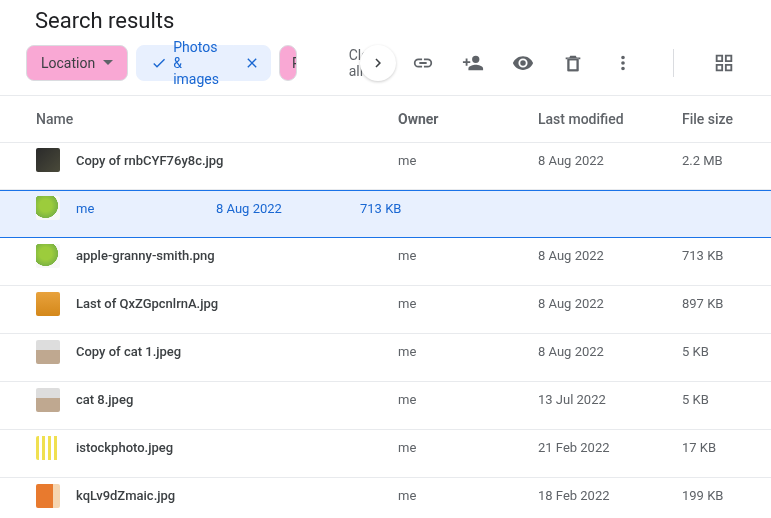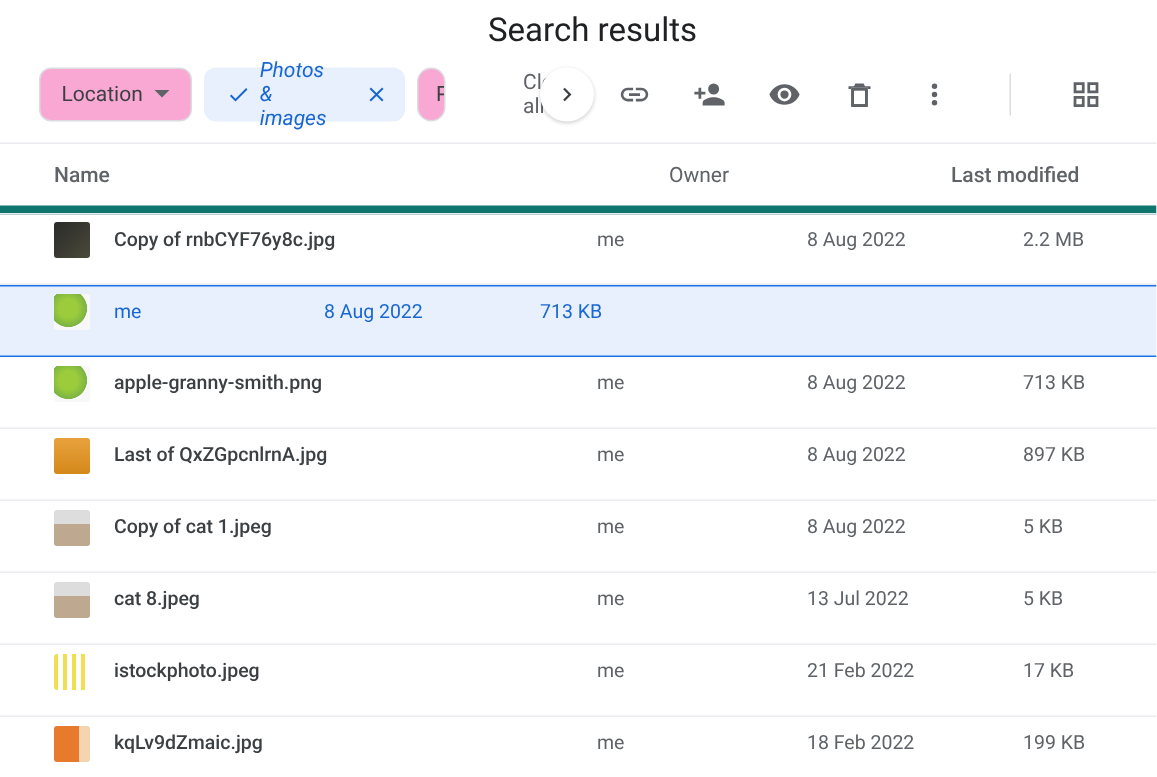--- a/index.html
+++ b/index.html
@@ -1,33 +1,33 @@
 <!DOCTYPE html>
 <html><head>
   <meta charset="utf-8">
   <style>
     * { box-sizing: border-box; margin: 0; padding: 0; }
     body { font-family: 'Google Sans', Roboto, Arial, sans-serif; color: #3c4043; background: #fff; width: 771px; }
-    .header-title { font-size: 22px; font-weight: 400; color: #202124; padding: 8px 16px 12px 35px; text-align: center; }
+    .header-title { font-size: 22px; font-weight: 400; color: #202124; padding: 8px 16px 12px 35px; }
     .toolbar { display: flex; align-items: center; padding: 0 35px 14px 26px; gap: 8px; position: relative; }
     .chip { display: inline-flex; align-items: center; height: 36px; padding: 0 14px; border: 1px solid #dadce0; border-radius: 8px; font-size: 14px; color: #3c4043; cursor: pointer; background: #f9a8d4; gap: 6px; }
-    .chip.active { background: #e8f0fe; border-color: #e8f0fe; color: #1967d2; font-style: italic; }
+    .chip.active { background: #e8f0fe; border-color: #e8f0fe; color: #1967d2; }
     .chip.active .check { color: #1967d2; }
     .chip.close-x { padding: 0 10px; border-top-left-radius: 0; border-bottom-left-radius: 0; margin-left: -9px; }
     .chip.active-left { border-top-right-radius: 0; border-bottom-right-radius: 0; }
     .chip.partial { width: 36px; padding: 0 0 0 12px; overflow: hidden; white-space: nowrap; border-radius: 18px; }
     .chevron-scroll { position: absolute; left: 360px; width: 36px; height: 36px; border-radius: 50%; background: #fff; box-shadow: 0 1px 3px rgba(0,0,0,0.2); display: flex; align-items: center; justify-content: center; cursor: pointer; }
     .clear-all { font-size: 14px; color: #5f6368; cursor: pointer; padding: 0 8px; margin-left: 36px; }
     .icon-group { display: flex; align-items: center; gap: 26px; margin-left: 14px; }
     .icon-btn { width: 24px; height: 24px; display: flex; align-items: center; justify-content: center; cursor: pointer; color: #5f6368; }
     .divider-v { width: 1px; height: 28px; background: #dadce0; margin: 0 12px; }
     .table { width: 100%; }
-    .table-header { display: flex; padding: 0 35px 0 36px; height: 48px; align-items: center; border-bottom: 6px solid #0f766e; border-top: 1px solid #e8eaed; gap: 48px; }
+    .table-header { display: flex; padding: 0 35px 0 36px; height: 48px; align-items: center; border-bottom: 1px solid #0f766e; border-top: 1px solid #e8eaed; }
     .col-name { flex: 0 0 362px; font-size: 14px; font-weight: 500; color: #5f6368; }
-    .col-owner { flex: 0 0 140px; font-size: 14px; font-weight: 400; color: #5f6368; }
+    .col-owner { flex: 0 0 140px; font-size: 14px; font-weight: 700; color: #5f6368; }
     .col-modified { flex: 0 0 144px; font-size: 14px; font-weight: 500; color: #5f6368; }
     .col-size { flex: 1; font-size: 14px; font-weight: 500; color: #5f6368; }
     .table-body { }
     .row { display: flex; padding: 0 35px 12px 36px; height: 48px; align-items: center; border-bottom: 1px solid #e8eaed; cursor: pointer; }
     .row.sep-above { border-top: 1px solid #e8eaed; margin-top: -1px;}
     .row .thumb { width: 24px; height: 24px; margin-right: 16px; border-radius: 2px; flex-shrink: 0; }
     .row .fname { flex: 0 0 322px; font-size: 13px; color: #3c4043; font-weight: 500; white-space: nowrap; overflow: hidden; text-overflow: ellipsis; }
     .row .owner { flex: 0 0 140px; font-size: 13px; color: #5f6368; }
     .row .modified { flex: 0 0 144px; font-size: 13px; color: #5f6368; }
     .row .size { flex: 1; font-size: 13px; color: #5f6368; }

